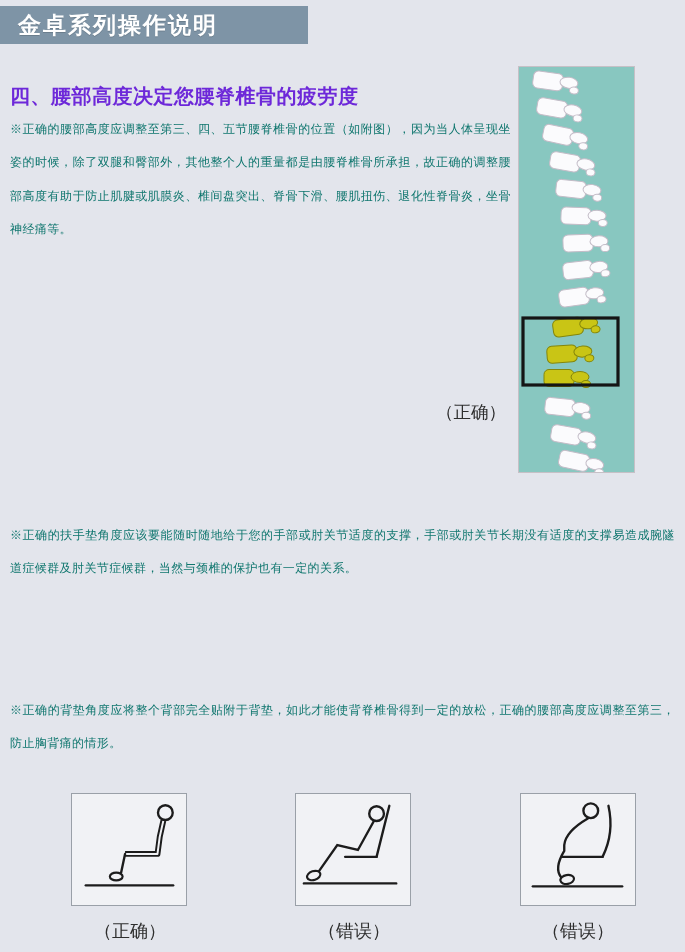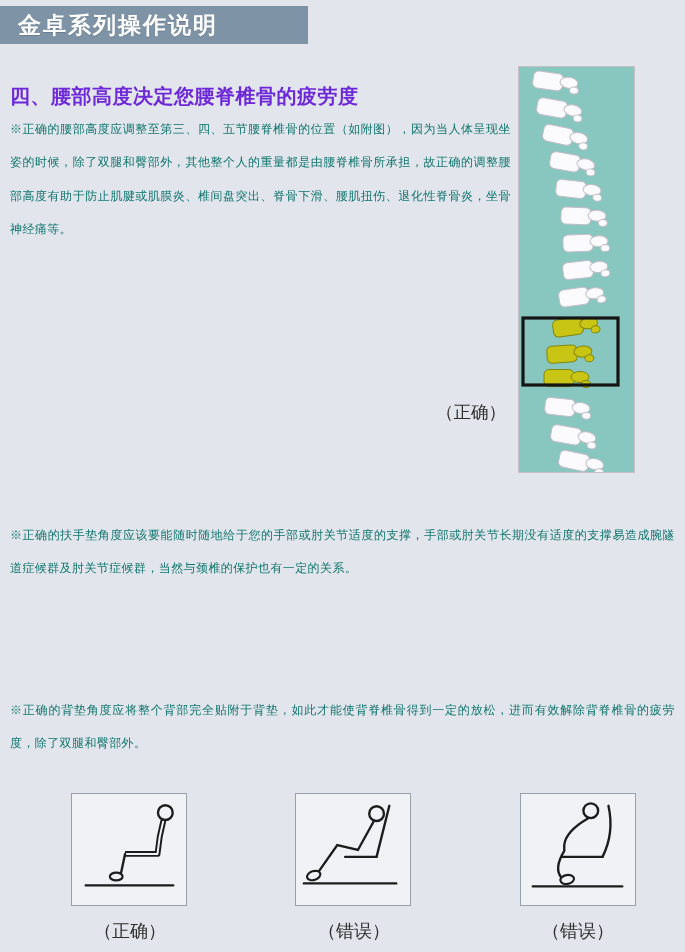--- a/index.html
+++ b/index.html
@@ -107,21 +107,21 @@
         <use href="#vert" class="v-normal" transform="translate(48,368) rotate(10)"></use>
         <use href="#vert" class="v-normal" transform="translate(56,394) rotate(12)"></use>
       </g>
       <rect x="4" y="251" width="95" height="67" fill="none" stroke="#151515" stroke-width="3.2"></rect>
     </svg>
   </div>
   <div class="spine-caption">（正确）</div>
 
   <div class="sec-body b5">※正确的扶手垫角度应该要能随时随地给于您的手部或肘关节适度的支撑，手部或肘关节长期没有适度的支撑易造成腕隧道症候群及肘关节症候群，当然与颈椎的保护也有一定的关系。</div>
 
-  <div class="sec-body b6">※正确的背垫角度应将整个背部完全贴附于背垫，如此才能使背脊椎骨得到一定的放松，进而有效解除背脊椎骨的疲劳度，除了双腿和臀部外。</div>
+  <div class="sec-body b6">※正确的背垫角度应将整个背部完全贴附于背垫，如此才能使背脊椎骨得到一定的放松，正确的腰部高度应调整至第三，防止胸背痛的情形。</div>
 
   <div class="pose-box pb1">
     <svg viewBox="0 0 116 113">
       <path class="chair-outer" d="M93,27 C90,38 88,50 87,61 L54,61"></path>
       <path class="chair-inner" d="M93,27 C90,38 88,50 87,61 L54,61"></path>
       <path class="fig-line" d="M54,61 L50,80"></path>
       <ellipse class="fig-foot" cx="45" cy="84" rx="6.5" ry="4"></ellipse>
       <circle class="fig-head" cx="95" cy="19" r="7.5"></circle>
       <path class="fig-line" d="M14,93 L103,93"></path>
     </svg>

